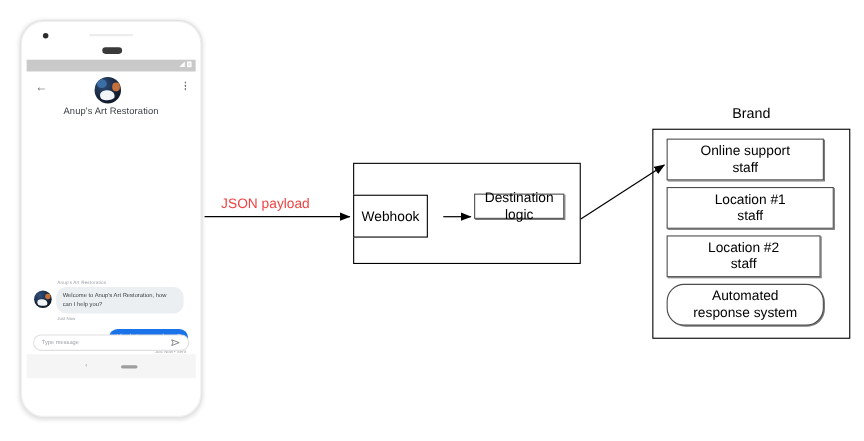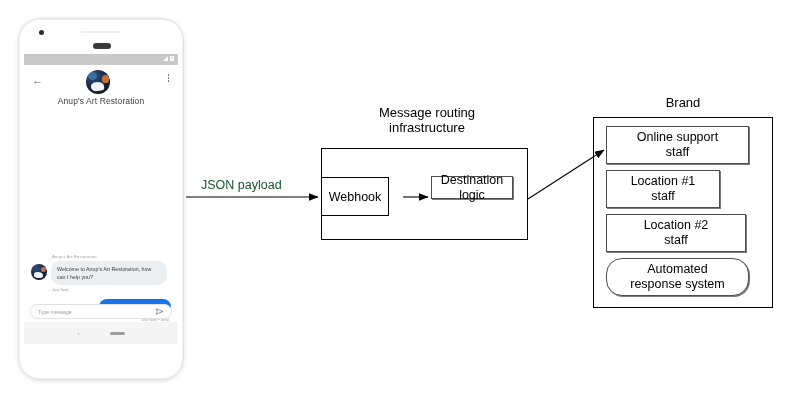--- a/index.html
+++ b/index.html
@@ -330,21 +330,21 @@
     top: 50%;
     transform: translateY(-50%);
     text-align: center;
     font-size: 12.5px;
     line-height: 1.2;
     color: #000000;
   }
   .edge-label {
     position: absolute;
     font-size: 12.5px;
-    color: #14532d;
+    color: #ef4444;
     white-space: nowrap;
   }
   svg.overlay {
     position: absolute;
     left: 0;
     top: 0;
     width: 785px;
     height: 401px;
     pointer-events: none;
   }
@@ -409,24 +409,20 @@
         </div>
 
         <div class="nav-bar">
           <span class="nav-back">‹</span>
           <span class="nav-pill"></span>
         </div>
       </div>
     </div>
   </div>
 
-  <div class="dgm-label" style="left:322px; top:105px; width:210px;">
-    <div>Message routing</div>
-    <div>infrastructure</div>
-  </div>
 
   <div class="dgm-box" style="left:321px; top:148px; width:207px; height:92px;"></div>
 
   <div class="dgm-box" style="left:321px; top:177px; width:68px; height:39px;">
     <div class="box-text">Webhook</div>
   </div>
 
   <div class="dgm-box thin-gray" style="left:431px; top:176px; width:82px; height:23px;">
     <div class="box-text">
       <div>Destination</div>
@@ -440,21 +436,21 @@
 
   <div class="dgm-box" style="left:593px; top:117px; width:180px; height:191px;"></div>
 
   <div class="dgm-box thin-gray" style="left:606px; top:126px; width:143px; height:38px;">
     <div class="box-text">
       <div>Online support</div>
       <div>staff</div>
     </div>
   </div>
 
-  <div class="dgm-box thin-gray" style="left:606px; top:170px; width:114px; height:38px;">
+  <div class="dgm-box thin-gray" style="left:606px; top:170px; width:152px; height:38px;">
     <div class="box-text">
       <div>Location #1</div>
       <div>staff</div>
     </div>
   </div>
 
   <div class="dgm-box thin-gray" style="left:606px; top:214px; width:140px; height:38px;">
     <div class="box-text">
       <div>Location #2</div>
       <div>staff</div>

